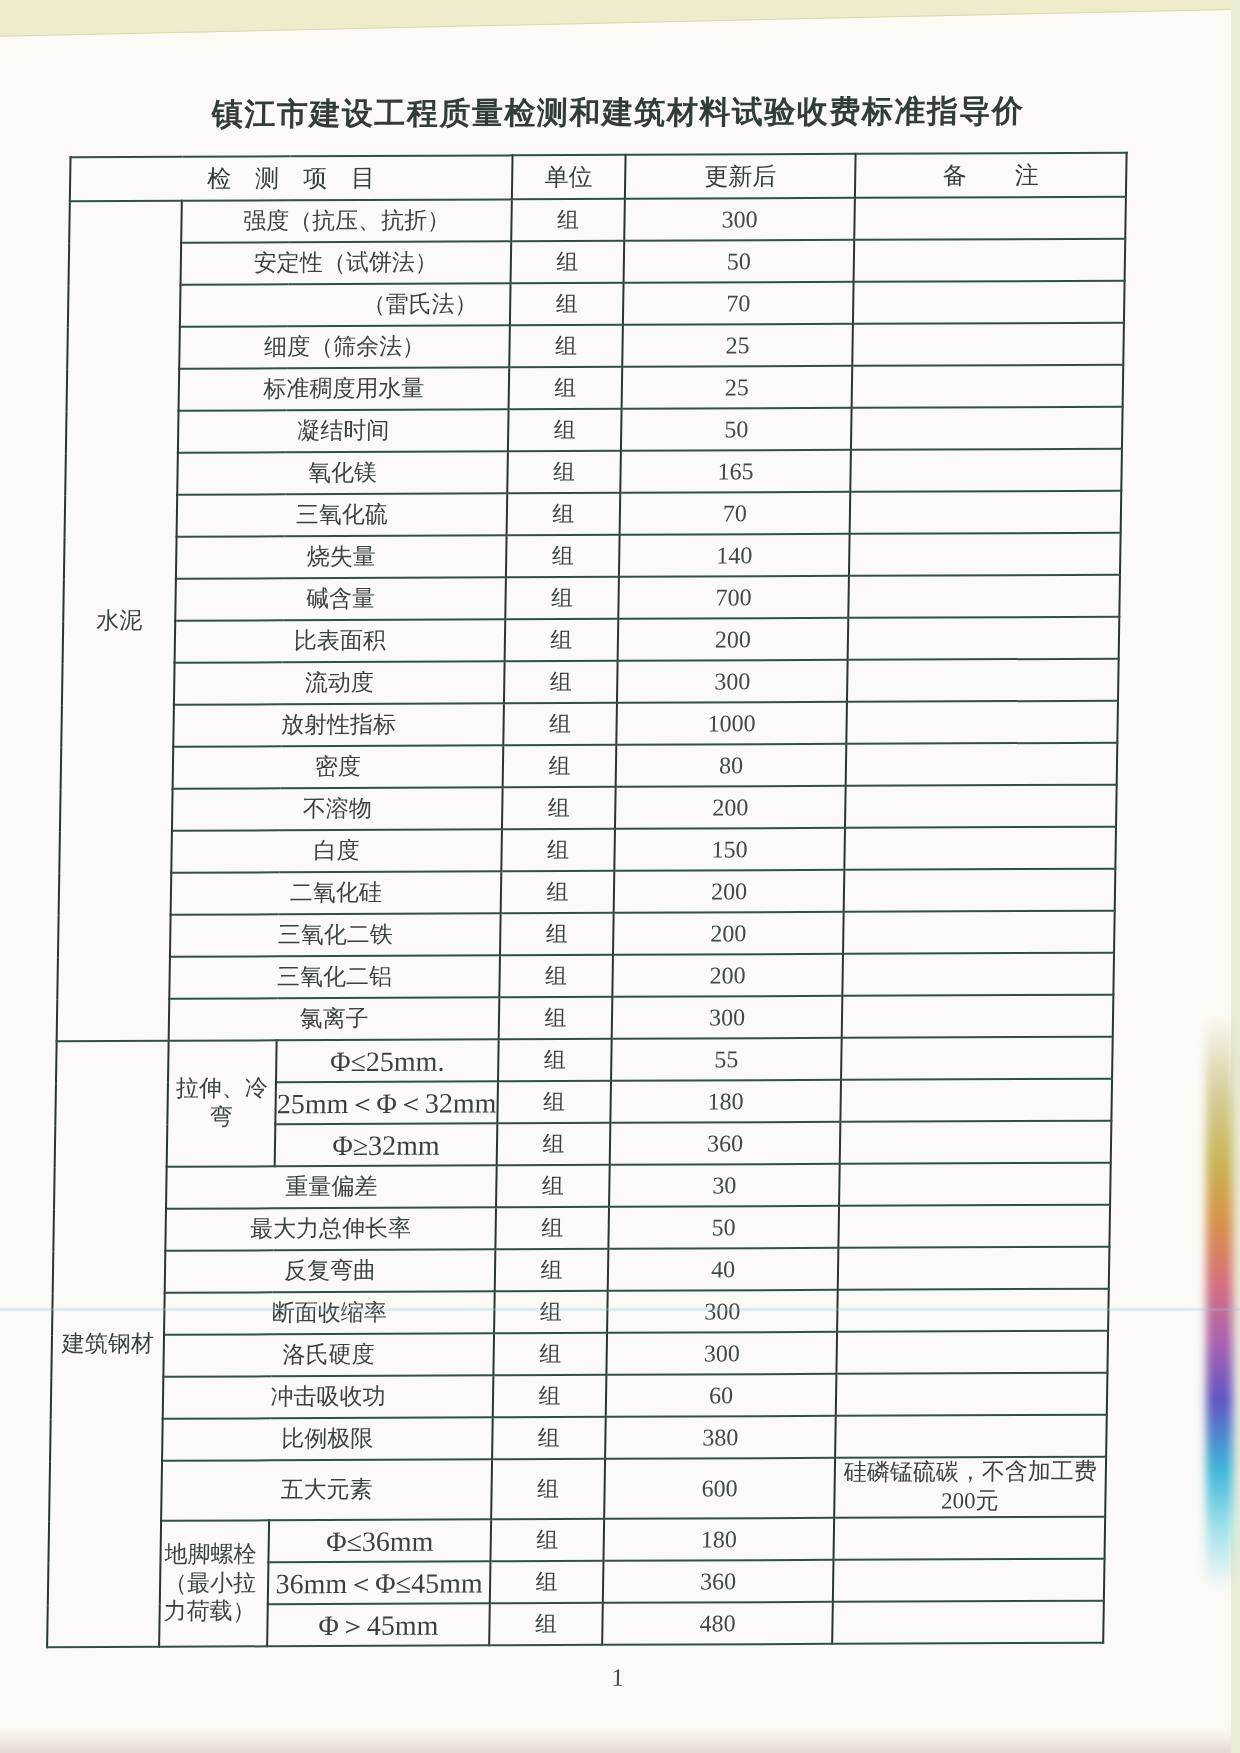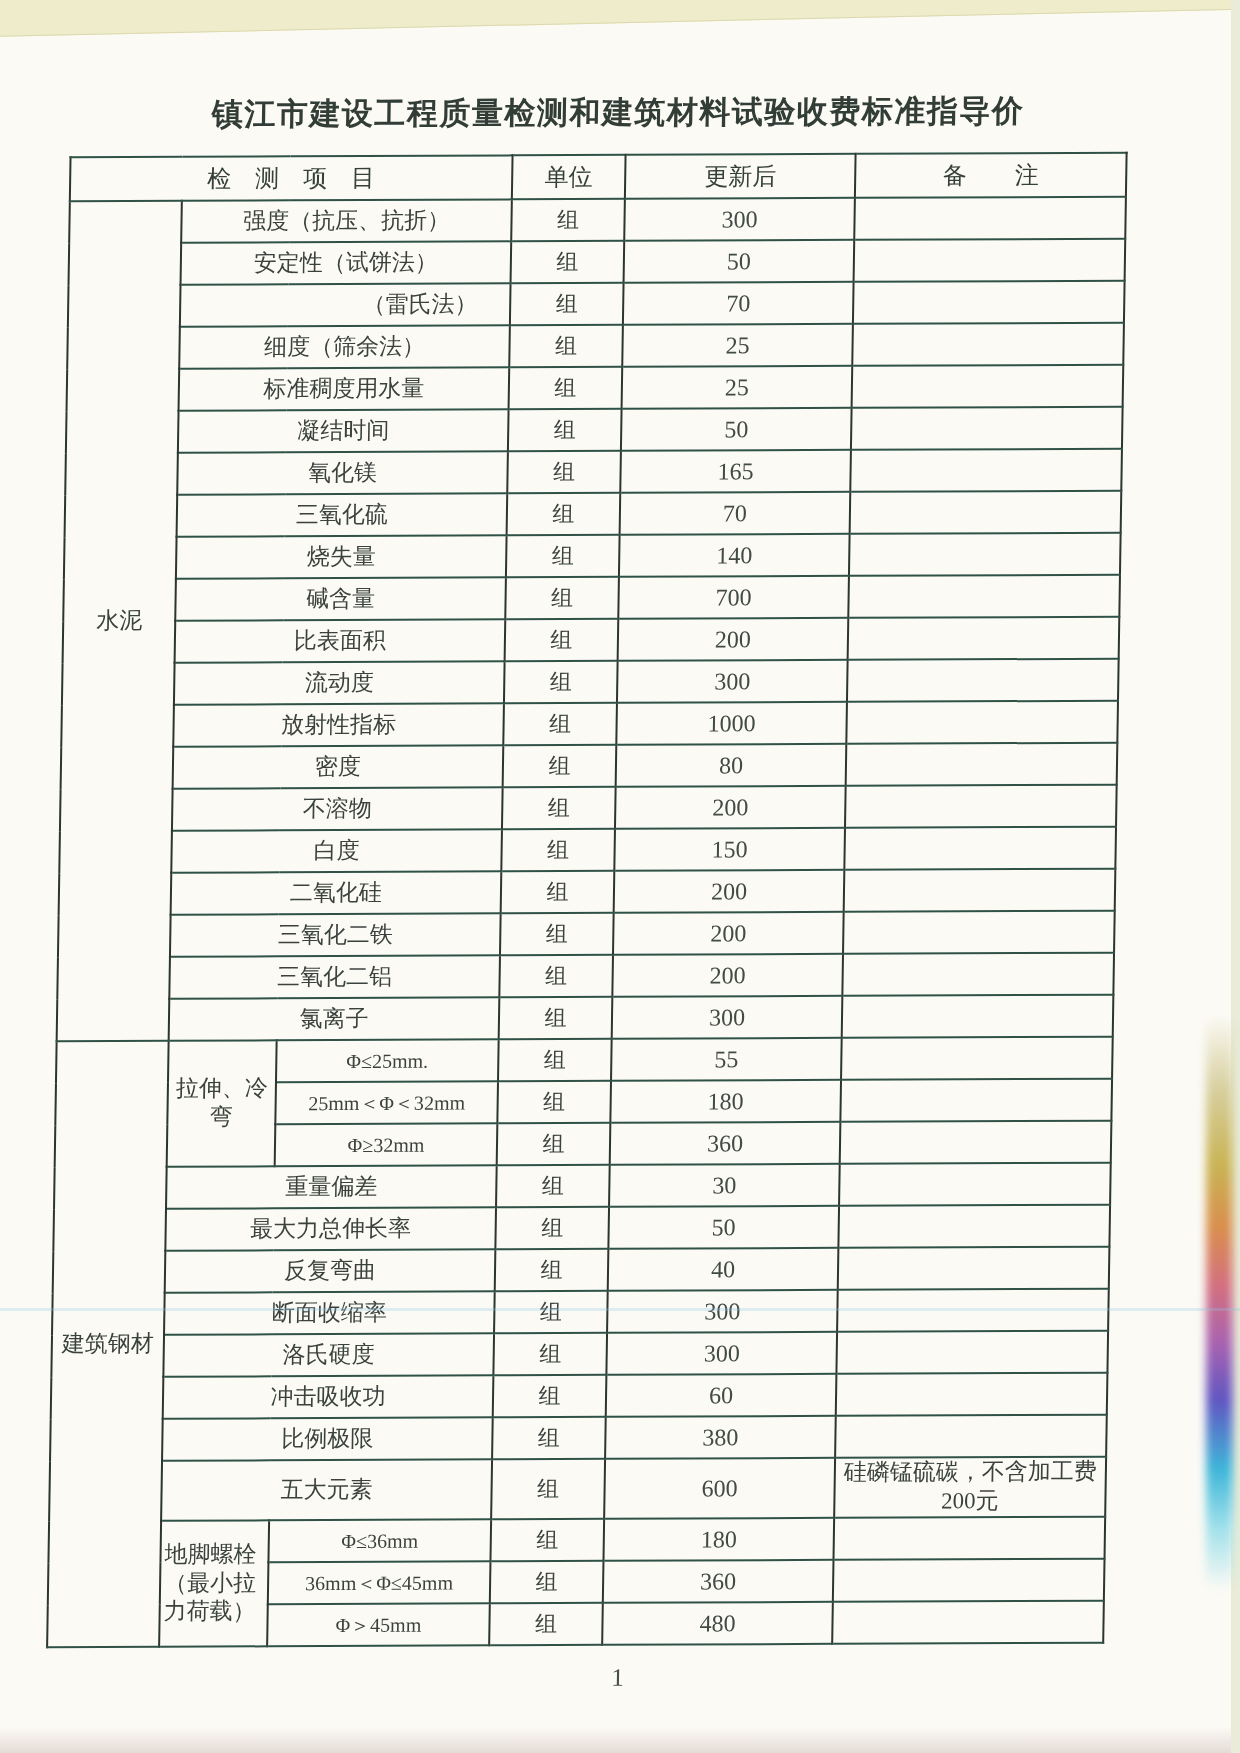--- a/index.html
+++ b/index.html
@@ -64,21 +64,21 @@
   tr.hdr{height:44px;}
   tr.hdr th{font-size:24px;color:#36403a;}
   tr.r-cement{height:42px;}
   tr.r-steel{height:42px;}
   tr.r-tall{height:60px;}
   td.cat, th.cat{font-size:23px;color:#3a423d;line-break:anywhere;line-height:1.3;}
   td.subcat{font-size:23px;line-break:anywhere;line-height:1.35;padding:0 2px;}
   td.subcat.left{text-align:left;padding:0 3px;}
   td.item{}
   td.item.indent{padding-left:150px;}
-  td.subitem{text-align:left;padding-left:10px;font-size:20px;}
+  td.subitem{text-align:left;padding-left:10px;font-size:28px;}
   td.unit{font-size:22px;}
   td.price{font-size:24px;color:#424a46;}
   td.remark{text-align:left;padding:2px 5px;font-size:23px;line-height:1.3;}
   .pagenum{
     margin-top:18px;width:1056px;margin-left:72px;padding-left:44px;
     text-align:center;font-size:25px;color:#474f4a;
   }
 </style>
 </head>
 <body>

